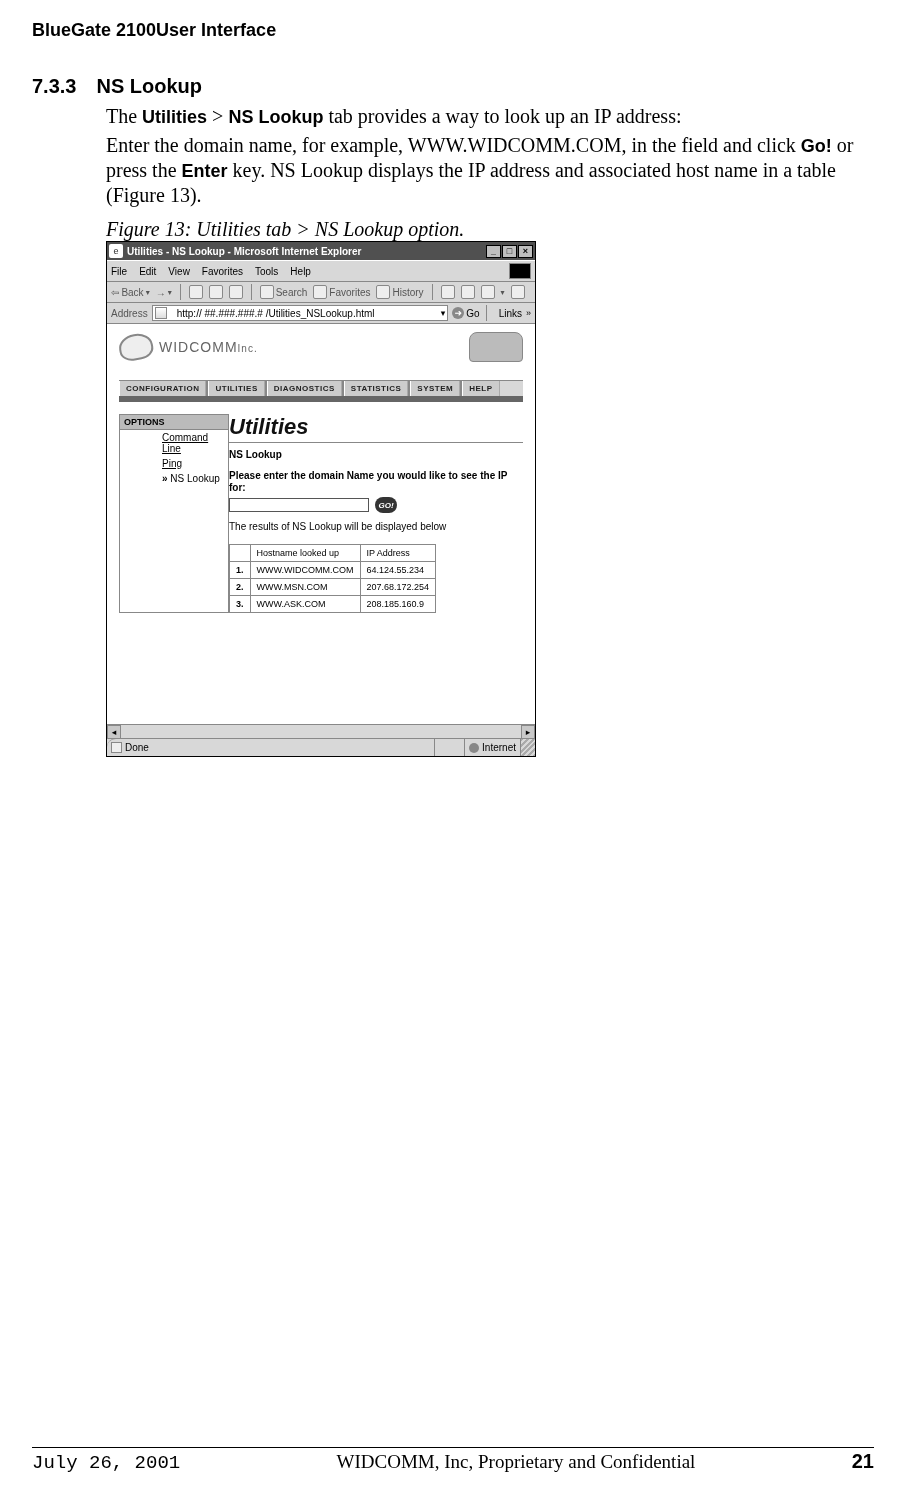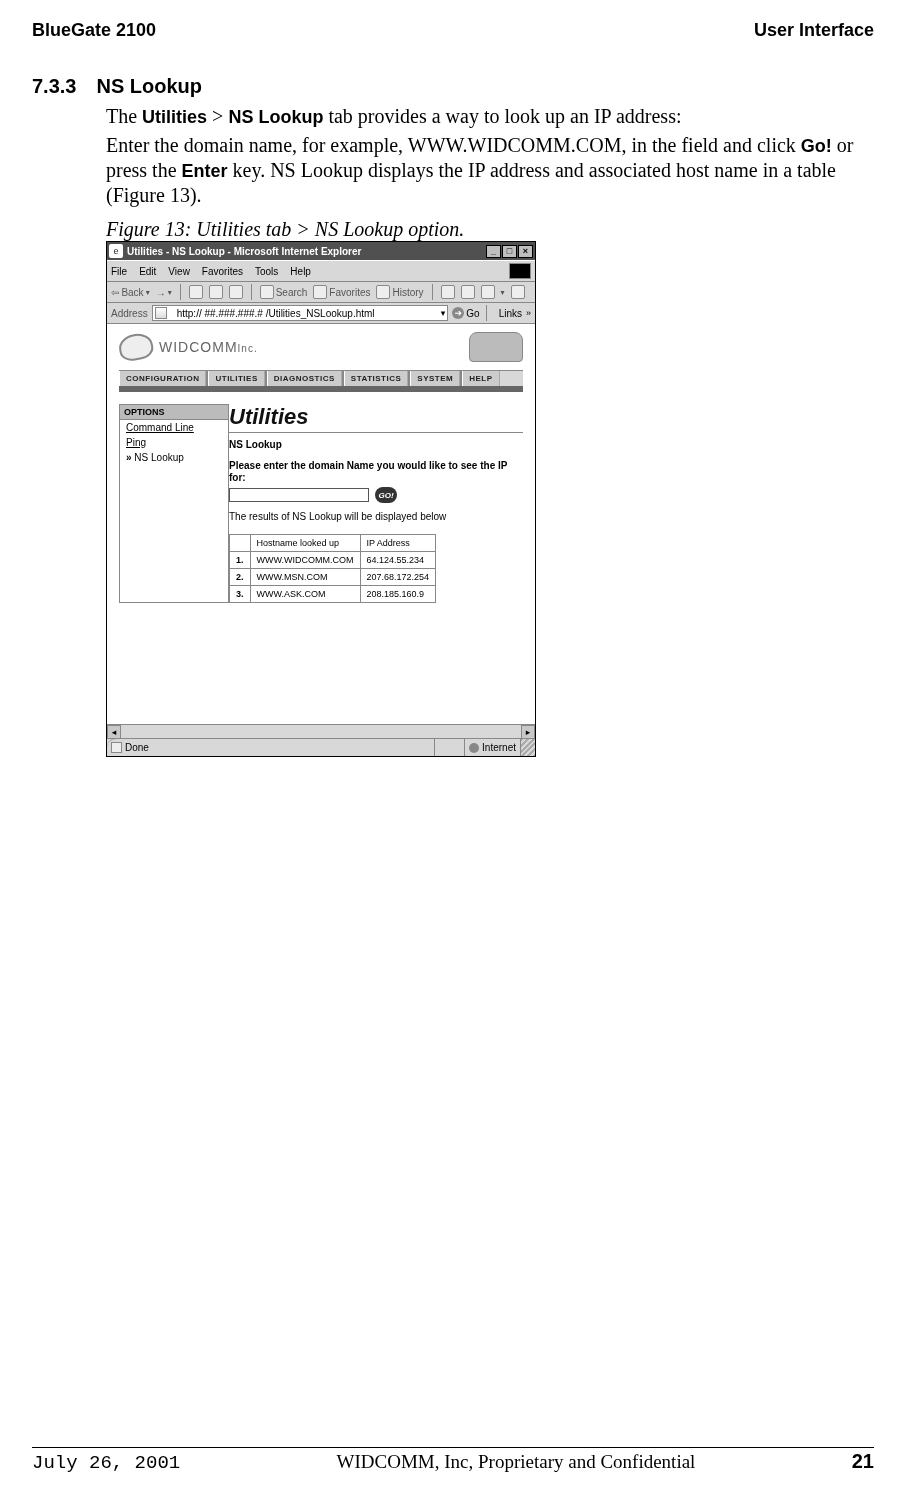--- a/index.html
+++ b/index.html
@@ -12,26 +12,24 @@
       color: #000;
     }
     .page {
       padding: 20px 32px 0 32px;
       height: 100%;
       display: flex;
       flex-direction: column;
     }
     .header-row {
       display: flex;
-      justify-content: space-between;
       font-weight: bold;
       font-family: Arial, sans-serif;
       font-size: 18px;
       margin-bottom: 34px;
-      gap: 44px;
     }
     .section-heading {
       font-family: Arial, sans-serif;
       font-weight: bold;
       font-size: 20px;
       margin-bottom: 6px;
     }
     .section-number { display: inline-block; margin-right: 20px; }
     .body-text {
       margin-left: 74px;
@@ -142,21 +140,21 @@
     
     .content-scroll {
       background:#fff;
       height: 400px;
       position: relative;
       overflow: hidden;
     }
     .content-inner {
       padding: 8px 12px 16px 12px;
     }
-    .brand-row { display:flex; align-items:center; gap:6px; margin-bottom:8px; }
+    .brand-row { display:flex; align-items:center; gap:6px; margin-bottom:18px; }
     .brand-left { flex:1; display:flex; align-items:center; gap:6px; }
     .brand-swoosh {
       width:34px; height:26px;
       border: 2px solid #888;
       border-radius: 50% 50% 40% 40%;
       position: relative;
       transform: rotate(-10deg);
       background: #eee;
     }
     .brand-text { font-size:14px; letter-spacing:1px; color:#666; }
@@ -192,21 +190,21 @@
       border:1px solid #888;
       font-size:10px;
     }
     .options-head {
       background:#bbb;
       font-weight:bold;
       padding:2px 4px;
       font-size:9px;
       border-bottom:1px solid #888;
     }
-    .opt-item { padding:2px 6px; text-decoration:underline; color:#000; }
+    .opt-item { padding:2px 6px; text-decoration:underline; color:#000;margin-left:36px; }
     .opt-item.active::before { content:"»  "; font-weight:bold; text-decoration:none; }
     .opt-item.active { text-decoration:none; font-weight:normal; }
     .rightcol { flex:1; }
     .util-head {
       font-family: Arial, sans-serif;
       font-size:22px;
       font-weight:bold;
       font-style: italic;
       color:#111;
       border-bottom:1px solid #888;

